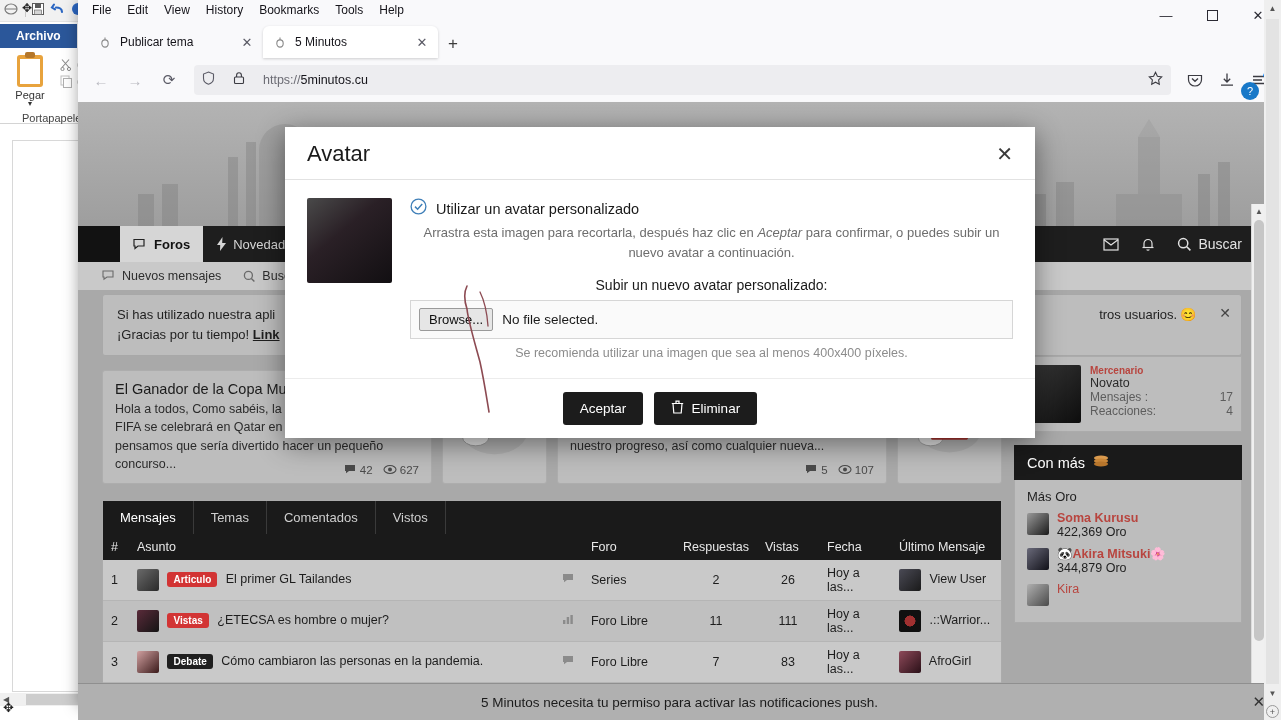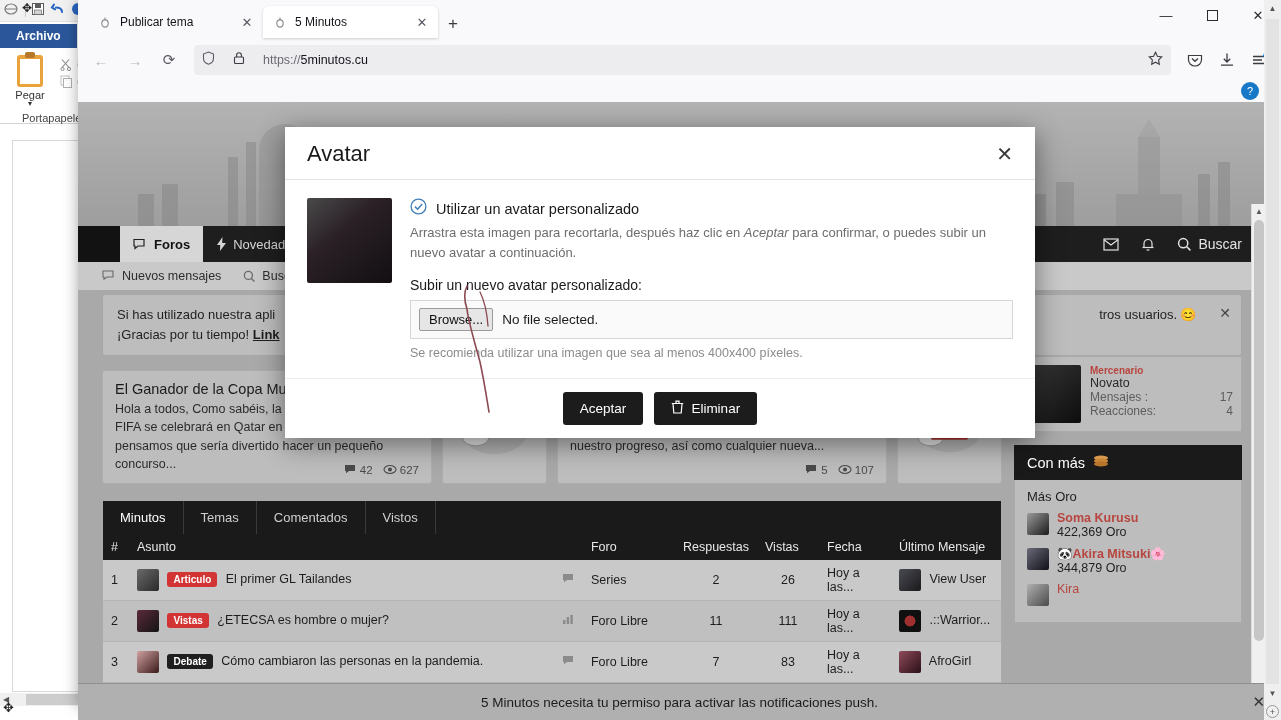--- a/index.html
+++ b/index.html
@@ -118,21 +118,21 @@
   .gname.plain { font-weight:normal;}
   .gamt { font-size:12.5px; color:#1f1f1f;}
 
   
   #modal { position:absolute; left:285px; top:127px; width:750px; background:#fff; box-shadow:0 6px 26px rgba(0,0,0,.45); z-index:40; }
   .m-head { display:flex; align-items:center; padding:14px 22px 12px 22px; border-bottom:1px solid #e2e2e2;}
   .m-title { font-size:22px; color:#1a1a1a;}
   .m-close { margin-left:auto; font-size:20px; color:#3a3a3a; line-height:1;}
   .m-body { display:flex; gap:18px; padding:18px 22px 8px 22px;}
   .m-avatar { width:85px; height:85px; flex:0 0 85px; border-radius:2px;}
-  .m-right { flex:1; min-width:0;}
+  .m-right { flex:1; min-width:0;text-align:center;}
   .m-optrow { display:flex; align-items:center; gap:9px;}
   .m-optlabel { font-size:14.5px; color:#1a1a1a;}
   .m-desc { font-size:13px; color:#6d6d6d; line-height:1.5; margin-top:4px;}
   .m-desc i { font-style:italic;}
   .m-sub { font-size:14px; color:#1a1a1a; margin-top:15px;}
   .filebox { margin-top:7px; border:1px solid #d6d6d6; background:#fafafa; padding:7px 8px; display:flex; align-items:center; gap:9px;}
   .browsebtn { background:#e6e6e6; border:1px solid #9a9a9a; border-radius:2px; font-size:13px; padding:3px 9px; color:#101010;}
   .filestatus { font-size:13.5px; color:#1a1a1a;}
   .m-hint { font-size:12.5px; color:#8c8c8c; margin-top:7px;}
   .m-foot { border-top:1px solid #ececec; padding:13px 22px; display:flex; justify-content:center; gap:11px; margin-top:10px;}
@@ -222,20 +222,29 @@
     <span class="arr">◀</span>
     <span class="thumb"></span>
   </div>
   <div class="office-status"></div>
 </div>
 <span class="cursor-arrow">✥</span>
 <span class="cursor-move">✥</span>
 
 <div id="browser">
 
+  <div class="menubar">
+    <div class="mi">File</div>
+    <div class="mi">Edit</div>
+    <div class="mi">View</div>
+    <div class="mi">History</div>
+    <div class="mi">Bookmarks</div>
+    <div class="mi">Tools</div>
+    <div class="mi">Help</div>
+  </div>
 
   <div class="wincontrols">
     <div class="wc">—</div>
     <div class="wc">
       <svg width="11" height="11" viewBox="0 0 11 11">
           <rect x="0.5" y="0.5" width="10" height="10" fill="none" stroke="#2b2a33"></rect>
         </svg>
     </div>
     <div class="wc close">✕</div>
   </div>
@@ -476,21 +485,21 @@
               <ellipse cx="22" cy="48" rx="13" ry="8" fill="#e2e2e2" stroke="#9a9a9a"></ellipse>
               <path d="M42 16 L60 48 H24 Z" fill="#e0d2a8" stroke="#a7322e" stroke-width="3.2" stroke-linejoin="round"></path>
               <rect x="40" y="26" width="4" height="12" fill="#a7322e"></rect>
               <rect x="40" y="41" width="4" height="4" fill="#a7322e"></rect>
             </svg>
           </div>
         </div>
 
         <div class="tablewrap">
           <div class="tabs">
-            <div class="tb active">Minutos</div>
+            <div class="tb active">Mensajes</div>
             <div class="tb">Temas</div>
             <div class="tb">Comentados</div>
             <div class="tb">Vistos</div>
           </div>
           <table class="threads">
             <thead>
               <tr>
                 <th style="width:26px">#</th>
                 <th>Asunto</th>
                 <th style="width:22px"></th>

